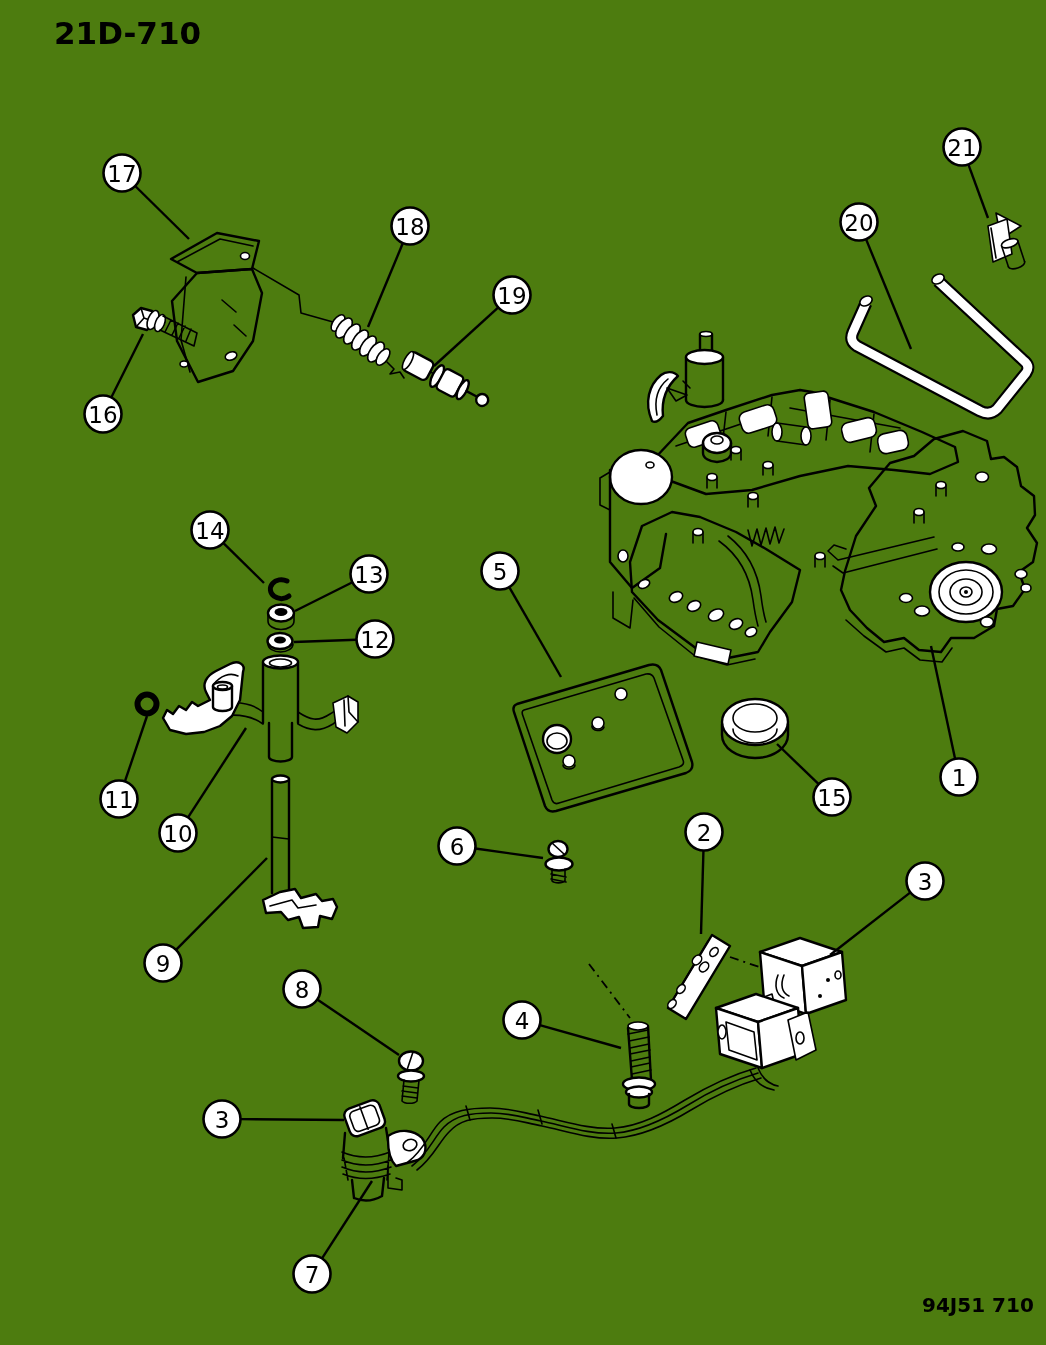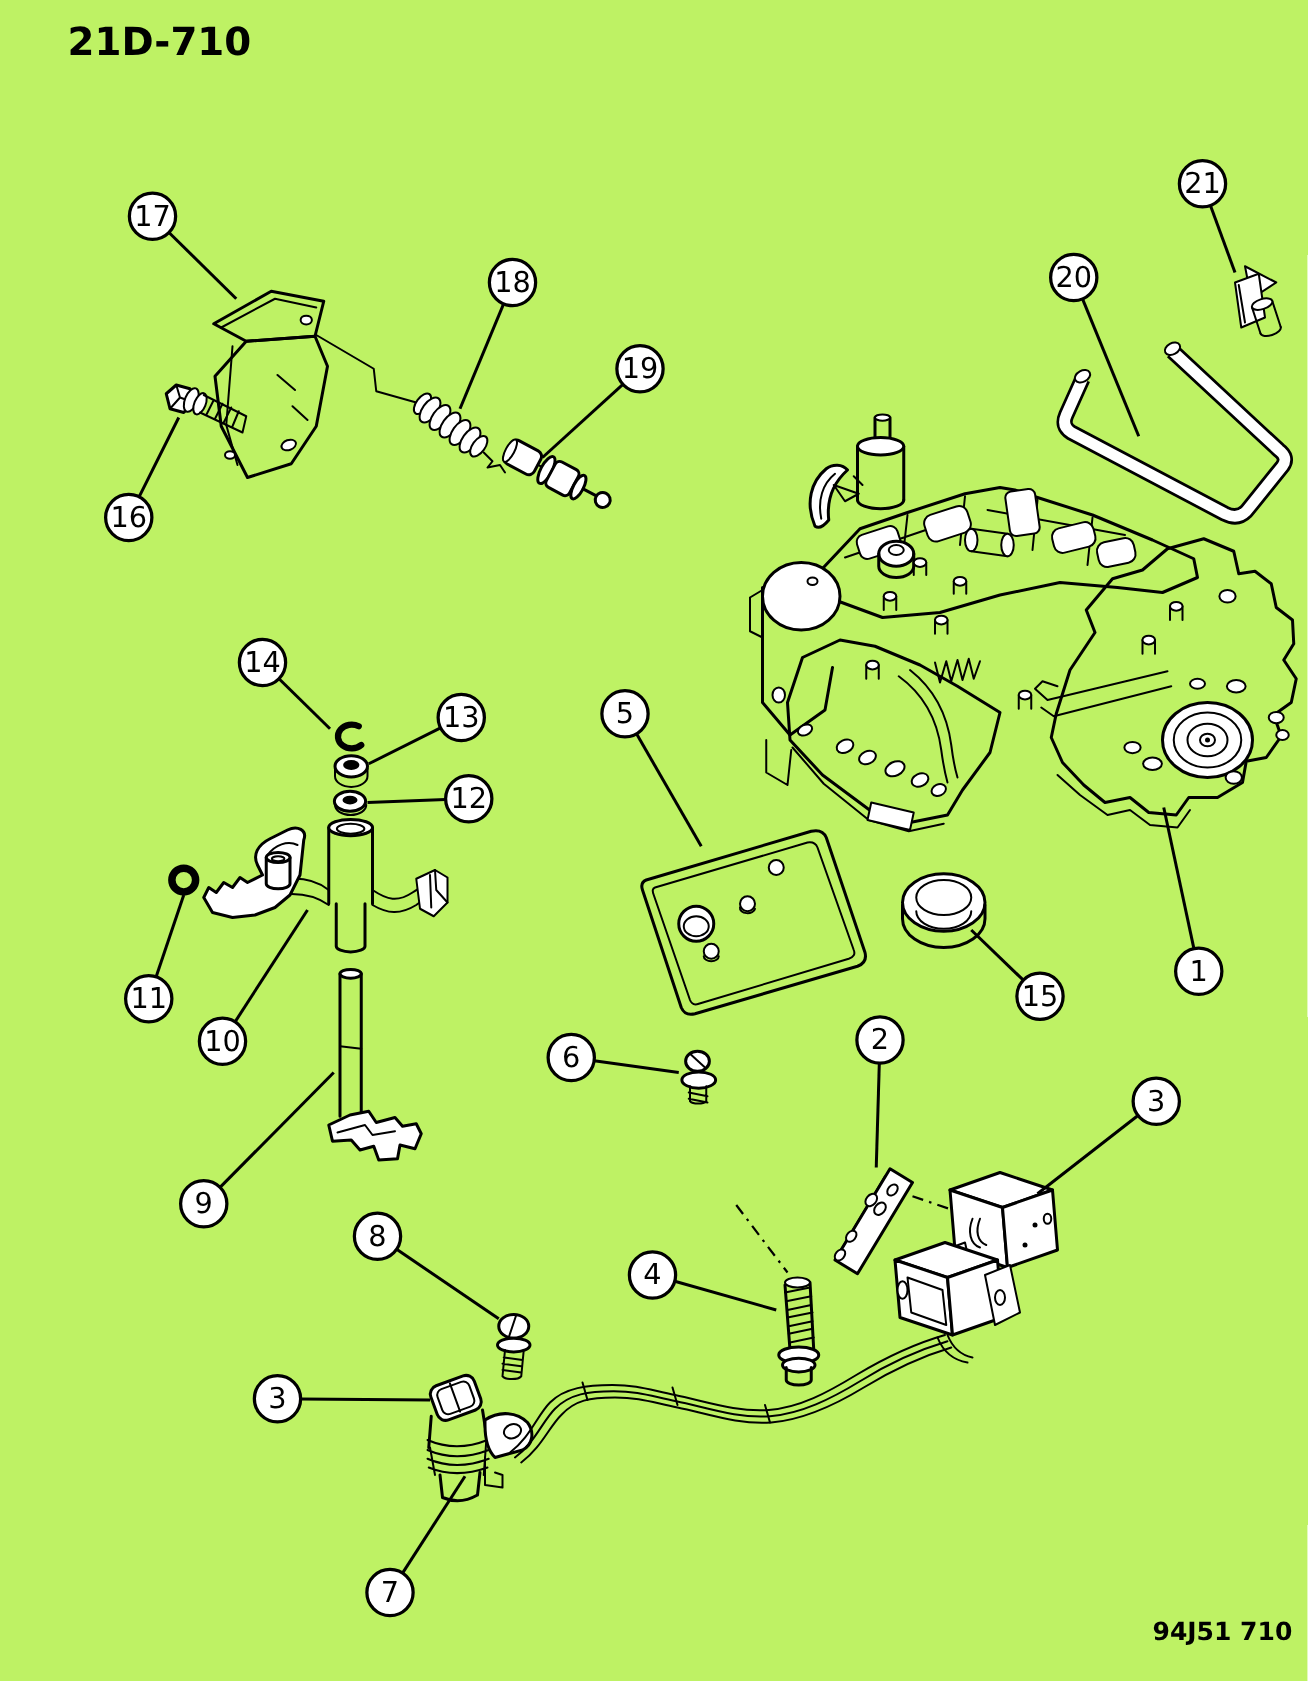--- a/index.html
+++ b/index.html
@@ -1,17 +1,17 @@
 <!DOCTYPE html>
 <html><head>
 <meta charset="utf-8">
 <style>
   html,body{margin:0;padding:0;background:#ffffff;}
   body{font-family:"DejaVu Sans", sans-serif;}
-  .stage{position:relative;width:1046px;height:1345px;background:#bef264;overflow:hidden;}
+  .stage{position:relative;width:1046px;height:1345px;background:#4d7c0f;overflow:hidden;}
   svg{display:block;}
   .s2{fill:none;stroke:#000;stroke-width:2.4;stroke-linejoin:round;stroke-linecap:round;}
   .s1{fill:none;stroke:#000;stroke-width:1.6;stroke-linejoin:round;stroke-linecap:round;}
   .fw{fill:#fff;stroke:#000;stroke-width:2.4;stroke-linejoin:round;}
   .fw1{fill:#fff;stroke:#000;stroke-width:1.6;stroke-linejoin:round;}
   .fb{fill:#000;stroke:none;}
   .dash{fill:none;stroke:#000;stroke-width:1.8;stroke-dasharray:9 5 2 5;}
   .tube-out{fill:none;stroke:#000;stroke-width:13;stroke-linejoin:round;stroke-linecap:butt;}
   .tube-in{fill:none;stroke:#fff;stroke-width:8.6;stroke-linejoin:round;stroke-linecap:butt;}
   .code-text{font-family:"DejaVu Sans",sans-serif;font-weight:700;fill:#000;}

